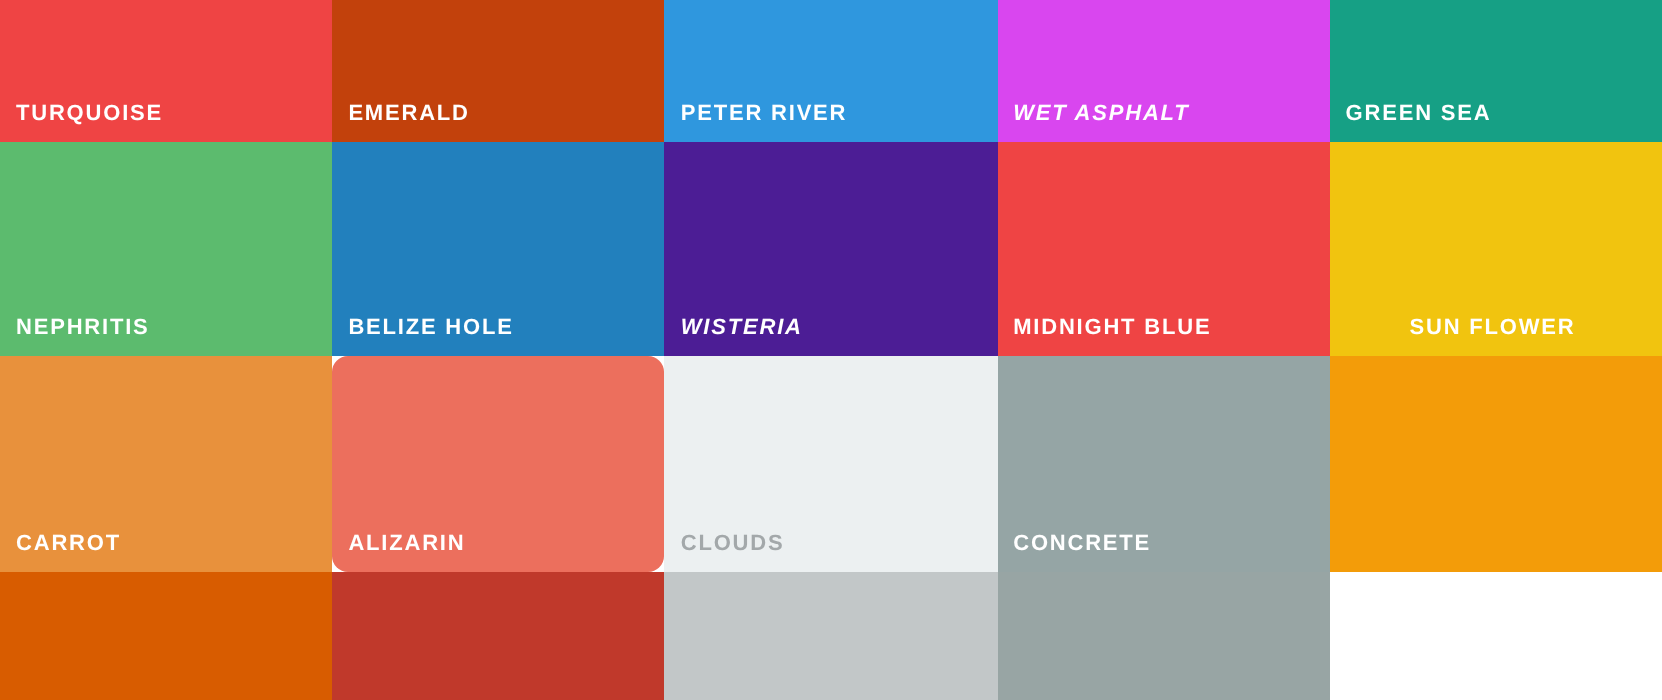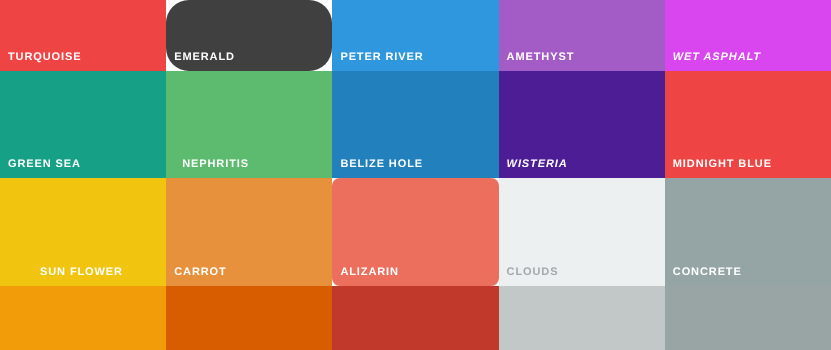--- a/index.html
+++ b/index.html
@@ -42,37 +42,34 @@
     color: #a3a8aa;
   }
 </style>
 </head>
 <body>
 
 <div id="palette-grid">
     <div class="swatch" title="TURQUOISE" style="background-color: #ef4444;">
       <span class="swatch-label" style="color: rgb(255, 255, 255);">TURQUOISE</span>
     </div>
-    <div class="swatch" title="EMERALD" style="background-color: #404040; border-radius: 23px;">
+    <div class="swatch" title="EMERALD" style="background-color: #c2410c;">
       <span class="swatch-label" style="color: rgb(255, 255, 255);">EMERALD</span>
     </div>
     <div class="swatch" title="PETER RIVER" style="background-color: rgb(47, 151, 222);">
       <span class="swatch-label" style="color: rgb(255, 255, 255);">PETER RIVER</span>
-    </div>
-    <div class="swatch" title="AMETHYST" style="background-color: rgb(163, 92, 198);">
-      <span class="swatch-label" style="color: rgb(255, 255, 255);">AMETHYST</span>
     </div>
     <div class="swatch" title="WET ASPHALT" style="background-color: #d946ef; font-style: italic;">
       <span class="swatch-label" style="color: rgb(255, 255, 255);">WET ASPHALT</span>
     </div>
     <div class="swatch" title="GREEN SEA" style="background-color: rgb(22, 160, 133);">
       <span class="swatch-label" style="color: rgb(255, 255, 255);">GREEN SEA</span>
     </div>
     <div class="swatch" title="NEPHRITIS" style="background-color: rgb(92, 187, 110);">
-      <span class="swatch-label" style="color: rgb(255, 255, 255); margin-left: 8px;">NEPHRITIS</span>
+      <span class="swatch-label" style="color: rgb(255, 255, 255);">NEPHRITIS</span>
     </div>
     <div class="swatch" title="BELIZE HOLE" style="background-color: rgb(34, 128, 189);">
       <span class="swatch-label" style="color: rgb(255, 255, 255); margin-top: 33px;">BELIZE HOLE</span>
     </div>
     <div class="swatch" title="WISTERIA" style="background-color: #4c1d95; font-style: italic;">
       <span class="swatch-label" style="color: rgb(255, 255, 255);">WISTERIA</span>
     </div>
     <div class="swatch" title="MIDNIGHT BLUE" style="background-color: #ef4444;">
       <span class="swatch-label" style="color: rgb(255, 255, 255);">MIDNIGHT BLUE</span>
     </div>

